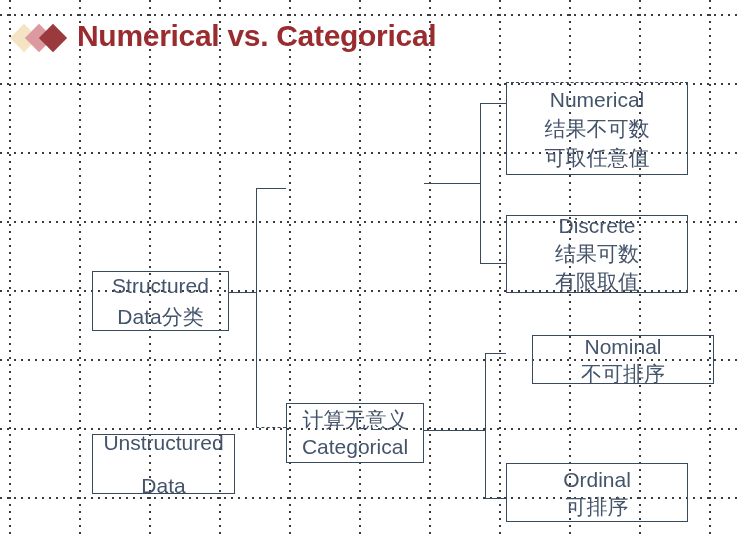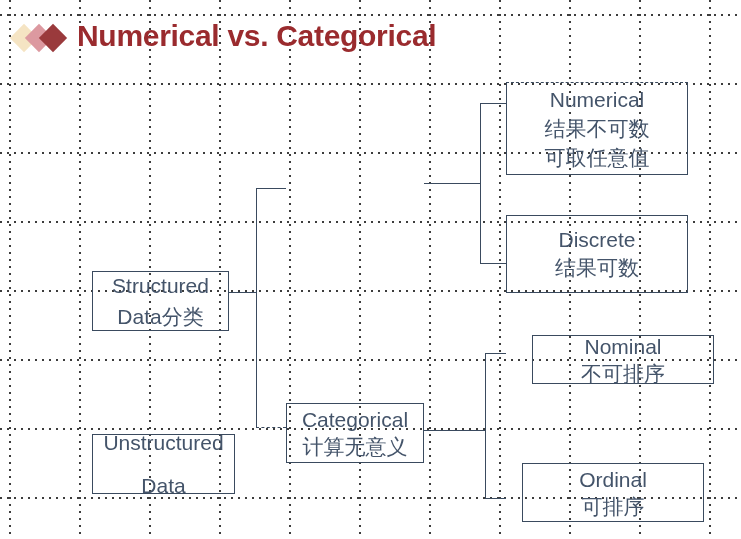--- a/index.html
+++ b/index.html
@@ -40,21 +40,21 @@
     white-space:nowrap;
   }
   .node .ln{pointer-events:none;}
   .n-structured{left:92px;top:271px;width:137px;height:60px;justify-content:space-between;}
   .n-unstructured{left:92px;top:434px;width:143px;height:60px;gap:16px;}
   .n-numerical{left:286px;top:154px;width:138px;height:61px;}
   .n-categorical{left:286px;top:403px;width:138px;height:60px;}
   .n-continuous{left:506px;top:82px;width:182px;height:93px;border-top-style:dashed;line-height:29px;}
   .n-discrete{left:506px;top:215px;width:182px;height:78px;line-height:28px;}
   .n-nominal{left:532px;top:335px;width:182px;height:49px;}
-  .n-ordinal{left:522px;top:463px;width:182px;height:59px;}
+  .n-ordinal{left:506px;top:463px;width:182px;height:59px;}
 
   .conn{position:absolute;background:var(--line,#3A4A5E);}
   .conn.dash{background:none;height:0;border-top:1px dashed var(--line,#3A4A5E);}
   .c-a-stub{left:229px;top:292px;width:27px;height:1px;}
   .c-a-trunk{left:256px;top:188px;width:1px;height:240px;}
   .c-a-num{left:256px;top:188px;width:30px;height:1px;}
   .c-a-cat{left:256px;top:427px;width:30px;}
   .c-b-stub{left:424px;top:183px;width:56px;height:1px;}
   .c-b-trunk{left:480px;top:103px;width:1px;height:161px;}
   .c-b-cont{left:480px;top:103px;width:26px;height:1px;}
@@ -97,33 +97,34 @@
     <div class="ln">Data分类</div>
   </div>
 
   <div class="node n-unstructured">
     <div class="ln">Unstructured</div>
     <div class="ln">Data</div>
   </div>
 
 
   <div class="node n-categorical">
+    <div class="ln">计算无意义</div>
     <div class="ln">Categorical</div>
-    <div class="ln">计算无意义</div>
   </div>
 
   <div class="node n-continuous">
     <div class="ln">Numerical</div>
     <div class="ln">结果不可数</div>
     <div class="ln">可取任意值</div>
   </div>
 
   <div class="node n-discrete">
     <div class="ln">Discrete</div>
     <div class="ln">结果可数</div>
+    <div class="ln">有限取值</div>
   </div>
 
   <div class="node n-nominal">
     <div class="ln">Nominal</div>
     <div class="ln">不可排序</div>
   </div>
 
   <div class="node n-ordinal">
     <div class="ln">Ordinal</div>
     <div class="ln">可排序</div>

